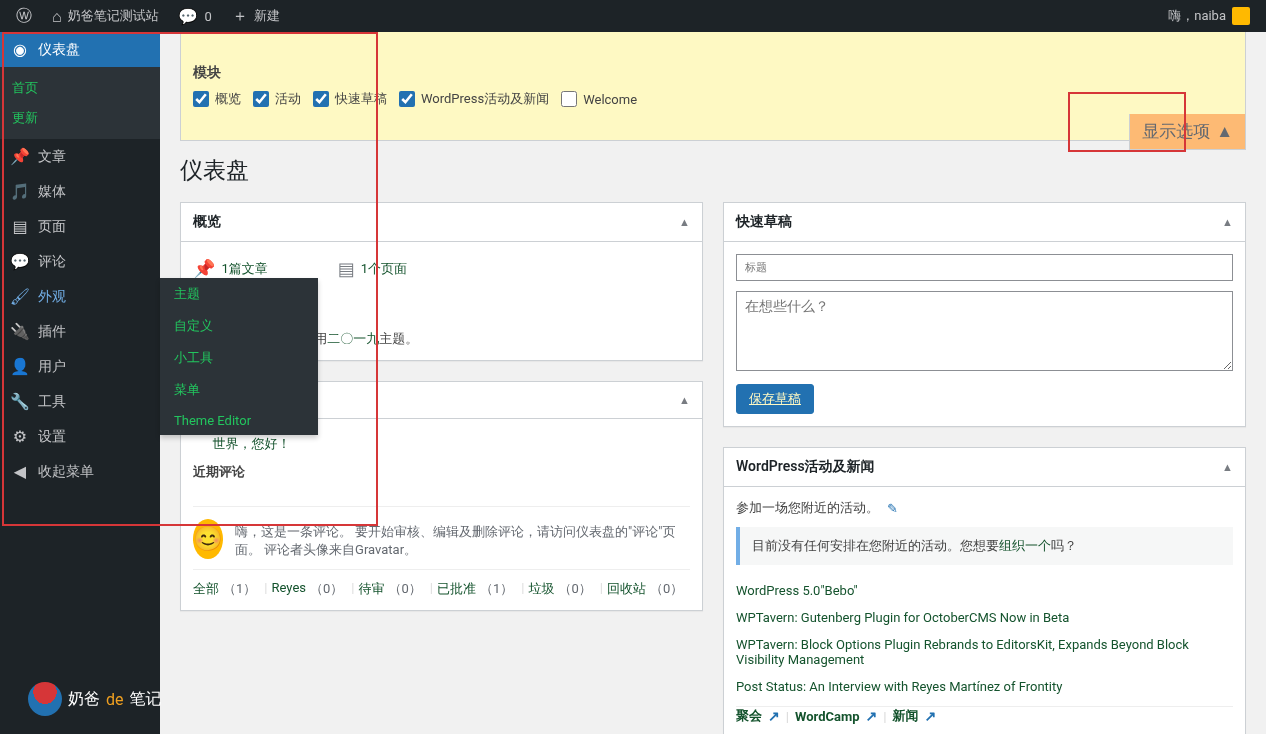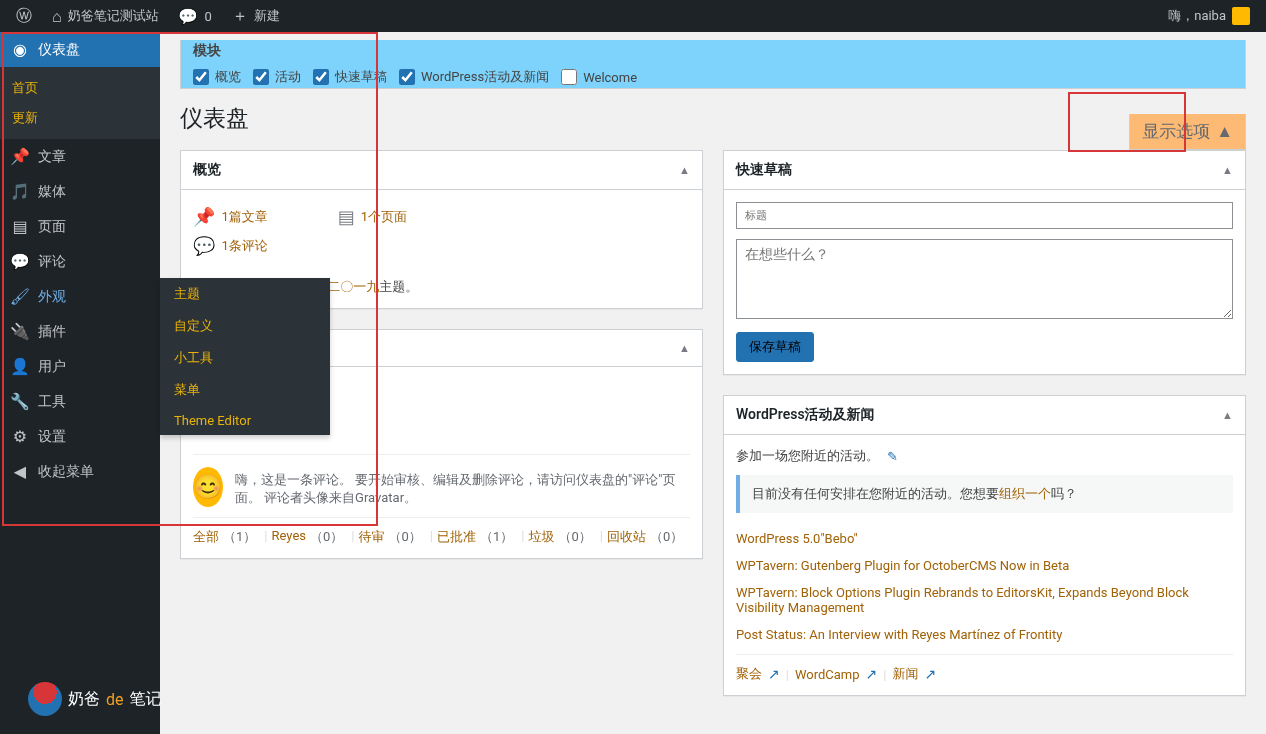--- a/index.html
+++ b/index.html
@@ -1,42 +1,42 @@
 <!DOCTYPE html>
 <html><head>
 <meta charset="utf-8">
 <style>
 * { margin: 0; padding: 0; box-sizing: border-box; font-family: -apple-system, BlinkMacSystemFont, "Segoe UI", Roboto, sans-serif; }
 body { background: #f1f1f1; color: #444; font-size: 13px; width: 1266px; height: 734px; overflow: hidden; position: relative; }
-a { color: #a16207; text-decoration: none; }
+a { color: #14532d; text-decoration: none; }
 
 
 .adminbar { height: 32px; background: #1d2327; color: #c3c4c7; display: flex; align-items: center; padding: 0 8px; font-size: 13px; justify-content: space-between; }
 .adminbar-left, .adminbar-right { display: flex; align-items: center; gap: 4px; }
 .ab-item { display: flex; align-items: center; gap: 6px; padding: 0 8px; color: #c3c4c7; cursor: pointer; height: 32px; }
 .ab-icon { font-size: 16px; }
 .avatar-sm { width: 18px; height: 18px; background: #ffb900; border-radius: 2px; }
 
 
 .sidebar { position: absolute; left: 0; top: 32px; width: 160px; bottom: 0; background: #1d2327; }
 .menu-item { display: flex; align-items: center; gap: 8px; padding: 8px 10px; color: #c3c4c7; cursor: pointer; font-size: 14px; }
 .menu-item.current { background: #2271b1; color: #fff; position: relative; }
 .menu-item.current::after { content: ""; position: absolute; right: -8px; top: 50%; transform: translateY(-50%); border: 8px solid transparent; border-right-color: #f1f1f1; }
 .menu-item.open { background: #1d2327; color: #72aee6; }
 .submenu { background: #2c3338; padding: 6px 0; }
-.submenu-item { padding: 6px 12px; color: #eab308; cursor: pointer; font-size: 13px; }
+.submenu-item { padding: 6px 12px; color: #22c55e; cursor: pointer; font-size: 13px; }
 .menu-icon { width: 20px; display: inline-flex; justify-content: center; font-size: 16px; }
 
 
-.flyout { position: absolute; left: 160px; top: 278px; width: 170px; background: #2c3338; box-shadow: 0 3px 5px rgba(0,0,0,0.2); z-index: 100; }
+.flyout { position: absolute; left: 160px; top: 278px; width: 158px; background: #2c3338; box-shadow: 0 3px 5px rgba(0,0,0,0.2); z-index: 100; }
 .flyout .submenu-item { padding: 7px 14px; }
 
 
 .content { position: absolute; left: 160px; right: 0; top: 32px; bottom: 0; padding: 0; overflow: auto; }
-.screen-options-box { background: #7dd3fc; border: 1px solid #ccd0d4; margin: 8px 20px; padding: 2px 12px; border-top: none; }
+.screen-options-box { background: #fef9c3; border: 1px solid #ccd0d4; margin: 0 20px; padding: 32px 12px; border-top: none; }
 .screen-options-box h5 { font-size: 14px; font-weight: 600; margin-bottom: 8px; }
 .chk-row { display: flex; gap: 12px; flex-wrap: wrap; }
 .chk-label { display: flex; align-items: center; gap: 6px; }
 .chk-label input { width: 16px; height: 16px; accent-color: #2271b1; }
 
 .screen-toggle { position: absolute; right: 20px; top: 82px; }
 .screen-toggle-btn { background: #fdba74; border: 1px solid #ccd0d4; border-top: none; padding: 6px 12px; font-size: 17px; display: flex; gap: 6px; align-items: center; cursor: pointer; color: #646970; }
 
 h1.page-title { font-size: 23px; font-weight: 400; margin: 14px 20px 16px; color: #1d2327; }
 
@@ -53,27 +53,27 @@
 .glance-icon { color: #787c82; font-size: 18px; }
 .dash-ver { margin-top: 10px; padding-top: 8px; color: #444; }
 
 .subsubsub { display: flex; gap: 0; padding: 10px 0 0; font-size: 13px; border-top: 1px solid #eee; margin-top: 10px; }
 .subsubsub span { padding: 0 4px; }
 .subsubsub .sep { color: #ddd; padding: 0 4px; }
 .subsubsub .cnt { color: #646970; }
 
 .qd-input { width: 100%; padding: 6px 8px; border: 1px solid #8c8f94; font-size: 11px; margin-bottom: 10px; }
 .qd-textarea { width: 100%; height: 80px; padding: 6px 8px; border: 1px solid #8c8f94; font-size: 14px; resize: vertical; }
-.button-primary { background: #2271b1; color: #000000; border: 1px solid #2271b1; padding: 5px 12px; border-radius: 3px; cursor: pointer; font-size: 13px; margin-top: 10px; }
+.button-primary { background: #2271b1; color: #fef9c3; border: 1px solid #2271b1; padding: 5px 12px; border-radius: 3px; cursor: pointer; font-size: 13px; margin-top: 10px; text-decoration: underline; }
 
 .events-edit { display: flex; align-items: center; gap: 8px; padding-bottom: 10px; }
 .pencil-icon { color: #2271b1; cursor: pointer; }
 .event-noresult { border-left: 4px solid #72aee6; padding: 10px 12px; background: #f6f7f7; margin-bottom: 14px; }
 .news-list { display: flex; flex-direction: column; gap: 12px; padding-top: 4px; }
-.news-footer { border-top: 1px solid #eee; padding-top: 10px; margin-top: 12px; display: flex; gap: 6px; align-items: center; }
+.news-footer { border-top: 1px solid #eee; padding-top: 0; margin-top: 12px; display: flex; gap: 6px; align-items: center; font-weight: bold; }
 .ext-icon { color: #2271b1; font-size: 14px; }
 
 .comment-item { display: flex; gap: 12px; border-top: 1px solid #eee; padding-top: 12px; margin-top: 6px; }
 .comment-avatar { width: 40px; height: 40px; background: #ffb900; border-radius: 50%; display: flex; align-items: center; justify-content: center; font-size: 24px; }
 .activity-h4 { font-weight: 600; margin: 4px 0 25px; }
 .pub-row { display: flex; gap: 16px; margin: 4px 0 10px; }
 
 
 .redbox { position: absolute; border: 2px solid #d63638; pointer-events: none; z-index: 200; }
 .redbox-1 { left: 2px; top: 32px; width: 376px; height: 494px; }

